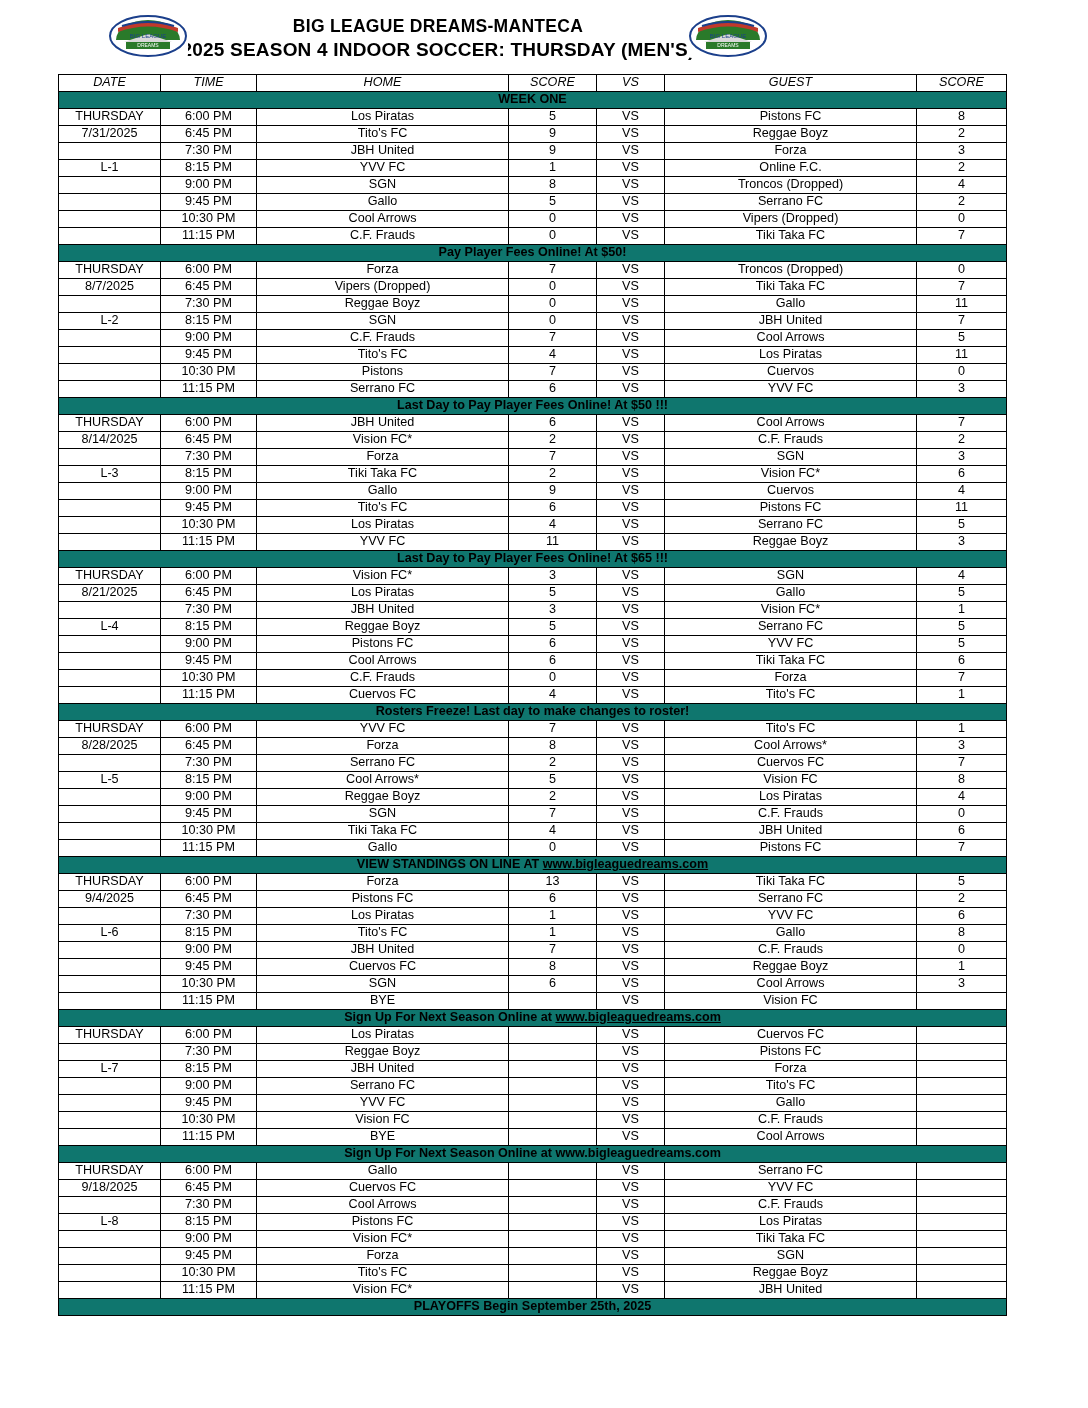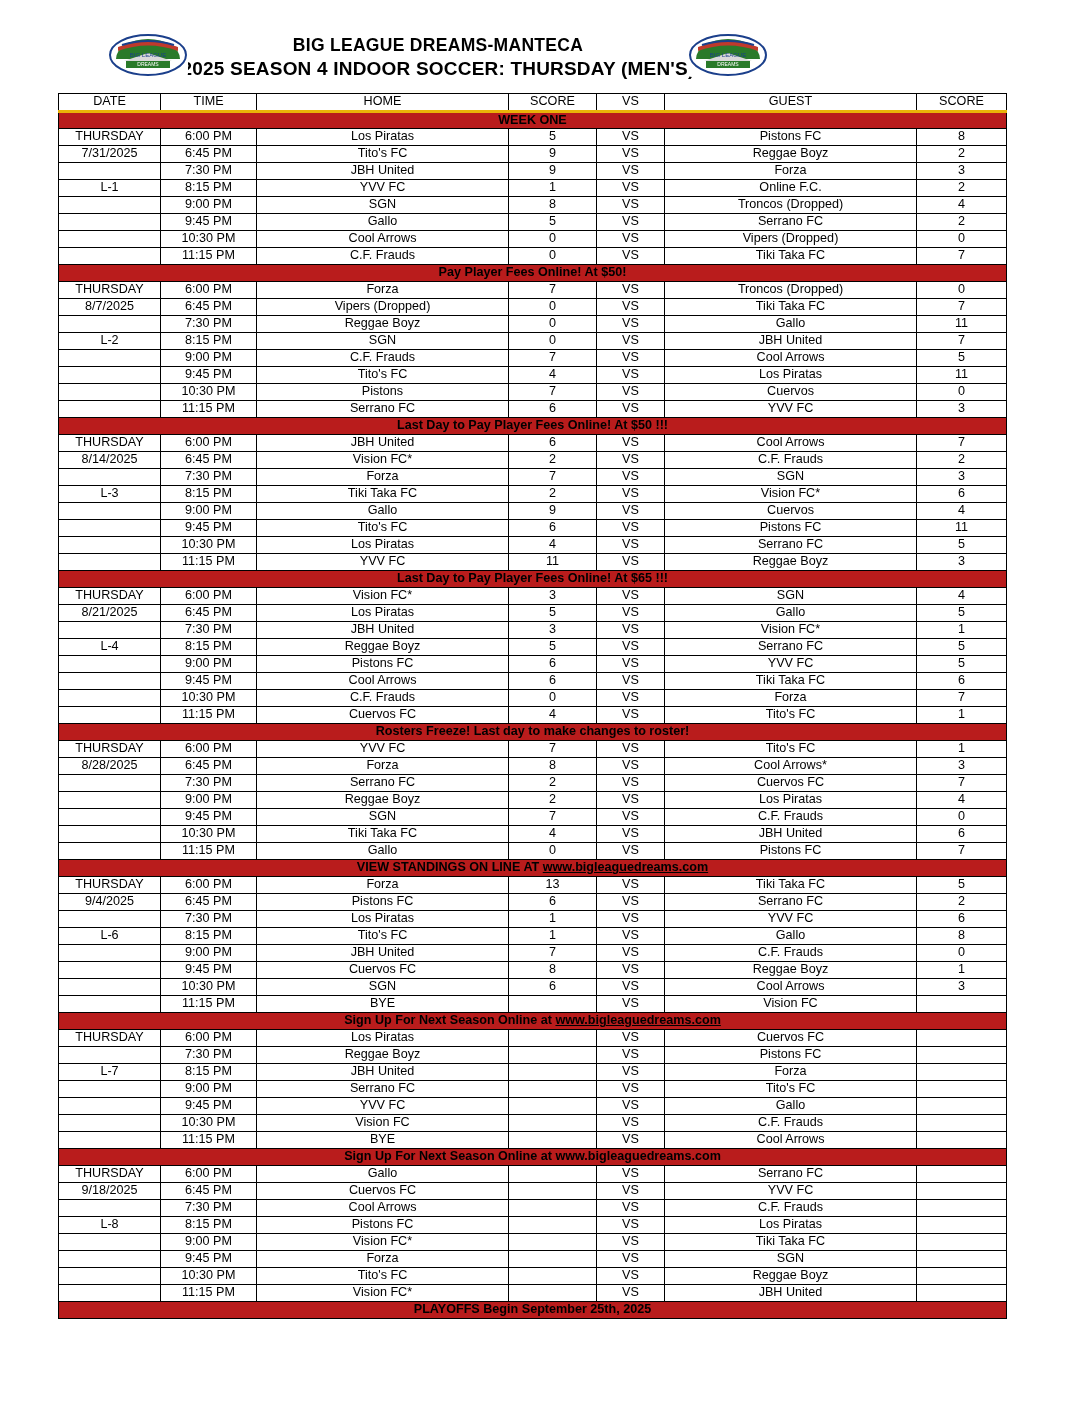--- a/index.html
+++ b/index.html
@@ -10,21 +10,21 @@
   body {
     width: 1088px;
     height: 1408px;
     font-family: "Liberation Sans", sans-serif;
     color: #000;
   }
   .page {
     width: 876px;
     height: 1408px;
     position: relative;
-    padding: 27px 58px 0 58px;
+    padding: 8px 58px 0 58px;
   }
   
   .header {
     display: flex;
     align-items: center;
     justify-content: center;
     gap: 0;
     position: relative;
     height: 62px;
   }
@@ -84,24 +84,25 @@
   .hdr td {
     text-align: center;
     font-size: 12.6px;
     font-weight: normal;
     border: none;
     border-bottom: 1px solid #000;
     padding-bottom: 2px;
     height: 20px;
   }
   .hdr {
-    border-bottom: 3px solid #eab308;
+    border-bottom: 1px solid #eab308;
+    font-style: italic;
   }
   .banner td {
-    background: #b91c1c;
+    background: #0f766e;
     text-align: center;
     font-weight: bold;
     font-size: 13px;
     height: 18px;
   }
   .banner .url { text-decoration: underline; text-align: right; }
 
   td.date  { text-align: center; }
   td.time  { text-align: center; }
   td.team  { text-align: center; }
@@ -502,20 +503,29 @@
         <tr>
           <td class="date nb"></td>
           <td class="time">7:30 PM</td>
           <td class="team">Serrano FC</td>
           <td class="score scorebox">2</td>
           <td class="vs">VS</td>
           <td class="team">Cuervos FC</td>
           <td class="score scorebox">7</td>
         </tr>
         <tr>
+          <td class="date nb">L-5</td>
+          <td class="time">8:15 PM</td>
+          <td class="team">Cool Arrows*</td>
+          <td class="score scorebox">5</td>
+          <td class="vs">VS</td>
+          <td class="team">Vision FC</td>
+          <td class="score scorebox">8</td>
+        </tr>
+        <tr>
           <td class="date nb"></td>
           <td class="time">9:00 PM</td>
           <td class="team">Reggae Boyz</td>
           <td class="score scorebox">2</td>
           <td class="vs">VS</td>
           <td class="team">Los Piratas</td>
           <td class="score scorebox">4</td>
         </tr>
         <tr>
           <td class="date nb"></td>

